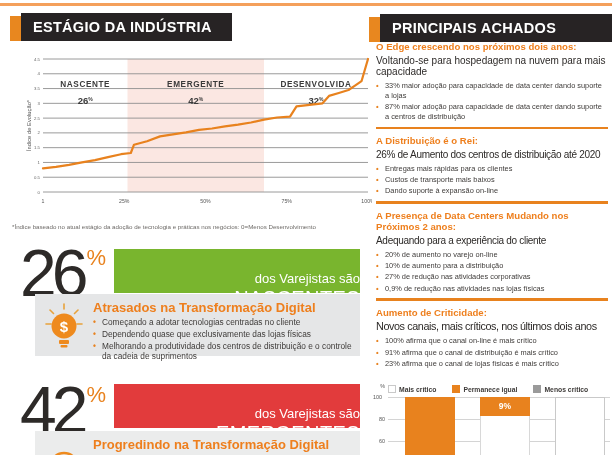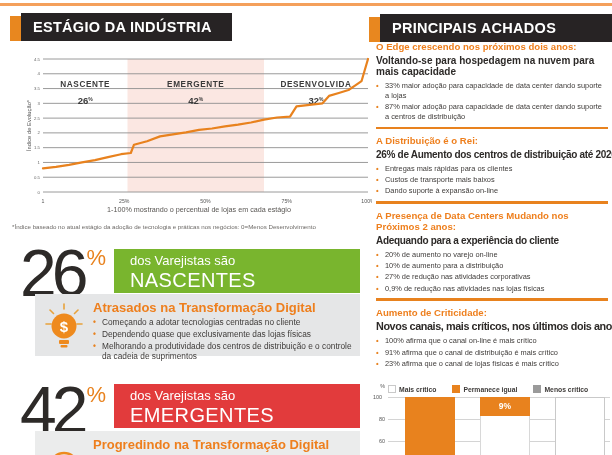--- a/index.html
+++ b/index.html
@@ -22,41 +22,41 @@
   .axis-caption { position:absolute; left:26px; top:205px; width:346px; text-align:center;
                   font-size:7.2px; color:#595653; }
   .footnote { position:absolute; left:12px; top:223px; width:356px; font-size:6.2px; color:#6d6a67; }
 
   
   .big-num { position:absolute; left:20px; font-weight:normal; font-size:66px; letter-spacing:-5px;
              color:#2D2A28; line-height:1; }
   .big-num .pct { font-size:22px; letter-spacing:0; color:#E8821E; vertical-align:top;
                   position:relative; top:7px; left:3px; }
   #num-1 { top:240px; } #num-2 { top:377px;text-align:center; }
-  .banner { position:absolute; left:114px; width:246px; height:44px; padding:4px 0 0 16px; color:#fff; }
+  .banner { position:absolute; left:114px; width:246px; height:44px; padding:22px 0 0 16px; color:#fff;text-align:right; }
   #banner-1 { top:249px; background:#79B52E; }
   #banner-2 { top:384px; background:#E23B3C; }
   .banner .lead { font-size:13px; }
   .banner .stage { font-size:20px; font-weight:normal; letter-spacing:.4px; margin-top:1px; }
 
   .gray-box { position:absolute; left:35px; width:325px; background:#E5E6E7; display:flex; }
   #box-1 { top:294px; height:62px; }
   #box-2 { top:431px; height:60px; background:#EBECEC; }
   .gray-box .icon-col { width:58px; display:flex; justify-content:center; padding-top:8px; }
   .gray-box .content { flex:1; padding:6px 8px 0 0; }
   .box-heading { color:#EE7F1D; font-weight:bold; font-size:13px; margin-bottom:2px; }
   .box-bullets li, .r-bullets li { list-style:none; position:relative; padding-left:9px;
                   color:#3E3B39; }
   .box-bullets li { font-size:8.3px; line-height:1.3; margin-bottom:1px; }
   .dot { position:absolute; left:0; top:0; color:#E8821E; font-weight:bold; }
 
   
   #right-col { position:absolute; left:376px; top:41px; width:232px; }
   .r-title { color:#EE7F1D; font-weight:bold; font-size:9.6px; line-height:1.2; margin-bottom:2px; }
-  .r-sub { color:#2D2A28; font-weight:bold; font-size:10px; line-height:1.18; margin-bottom:3px; }
+  .r-sub { color:#2D2A28; font-weight:normal; font-size:10px; line-height:1.18; margin-bottom:3px; }
   .r-sub.nowrap { white-space:nowrap; letter-spacing:-0.3px; }
   .r-sub.big { font-size:10.8px; white-space:nowrap; letter-spacing:-0.4px; }
   .r-bullets { margin-bottom:5px; }
   .r-bullets li { font-size:7.4px; line-height:1.33; margin-bottom:1.5px; }
   .divider { height:2.5px; background:#E8821E; margin:3px 0 6px 0; }
 
   
   #mini-chart { position:absolute; left:375px; top:380px; width:237px; height:80px; }
   .mini-legend { position:absolute; top:5px; left:13px; display:flex; align-items:center;
                  font-size:6.8px; font-weight:bold; color:#3E3B39; }
@@ -116,21 +116,20 @@
       <text x="290" y="33" text-anchor="middle" font-size="8.2" font-weight="bold" fill="#3a3a3a" letter-spacing="0.6" font-family="Liberation Sans, sans-serif">DESENVOLVIDA</text>
       <text x="290" y="50" text-anchor="middle" font-size="9.5" font-weight="bold" fill="#3a3a3a" font-family="Liberation Sans, sans-serif">32<tspan dy="-3.5" font-size="5">%</tspan></text>
       <text x="17" y="149" text-anchor="middle" font-size="5.2" fill="#555" font-family="Liberation Sans, sans-serif">1</text>
       <text x="98.25" y="149" text-anchor="middle" font-size="5.2" fill="#555" font-family="Liberation Sans, sans-serif">25%</text>
       <text x="179.5" y="149" text-anchor="middle" font-size="5.2" fill="#555" font-family="Liberation Sans, sans-serif">50%</text>
       <text x="260.75" y="149" text-anchor="middle" font-size="5.2" fill="#555" font-family="Liberation Sans, sans-serif">75%</text>
       <text x="342" y="149" text-anchor="middle" font-size="5.2" fill="#555" font-family="Liberation Sans, sans-serif">100%</text>
       <polyline points="17.0,114.4 30.0,112.9 43.0,110.8 56.0,108.4 69.0,106.1 82.0,103.1 95.0,100.2 104.8,99.0 108.0,90.7 121.0,87.2 134.0,82.4 147.0,80.4 160.0,78.3 173.0,75.9 186.0,74.5 199.0,72.4 212.0,70.6 225.0,68.5 238.0,65.6 251.0,63.5 264.0,62.6 270.5,52.3 283.5,50.8 296.5,49.3 303.0,41.9 312.8,39.0 322.5,36.0 329.0,31.6 335.5,27.2 342.0,5.0" fill="none" stroke="#E8821E" stroke-width="2.2" stroke-linejoin="round" stroke-linecap="round"></polyline>
       <text font-size="5.8" fill="#555" text-anchor="middle" font-family="Liberation Sans, sans-serif" transform="translate(5,71.5) rotate(-90)">Índice de Evolução*</text>
     </svg>
-  <div class="axis-caption">1-100% mostrando o percentual de lojas em cada estágio</div>
   <div class="footnote">*Índice baseado no atual estágio da adoção de tecnologia e práticas nos negócios: 0=Menos Desenvolvimento</div>
 
   <div class="big-num" id="num-1"><span>26</span><span class="pct">%</span></div>
   <div class="banner" id="banner-1">
     <div class="lead">dos Varejistas são</div>
     <div class="stage">NASCENTES</div>
   </div>
   <div class="gray-box" id="box-1">
     <div class="icon-col">
       <svg width="44" height="52" viewBox="0 0 44 52">

